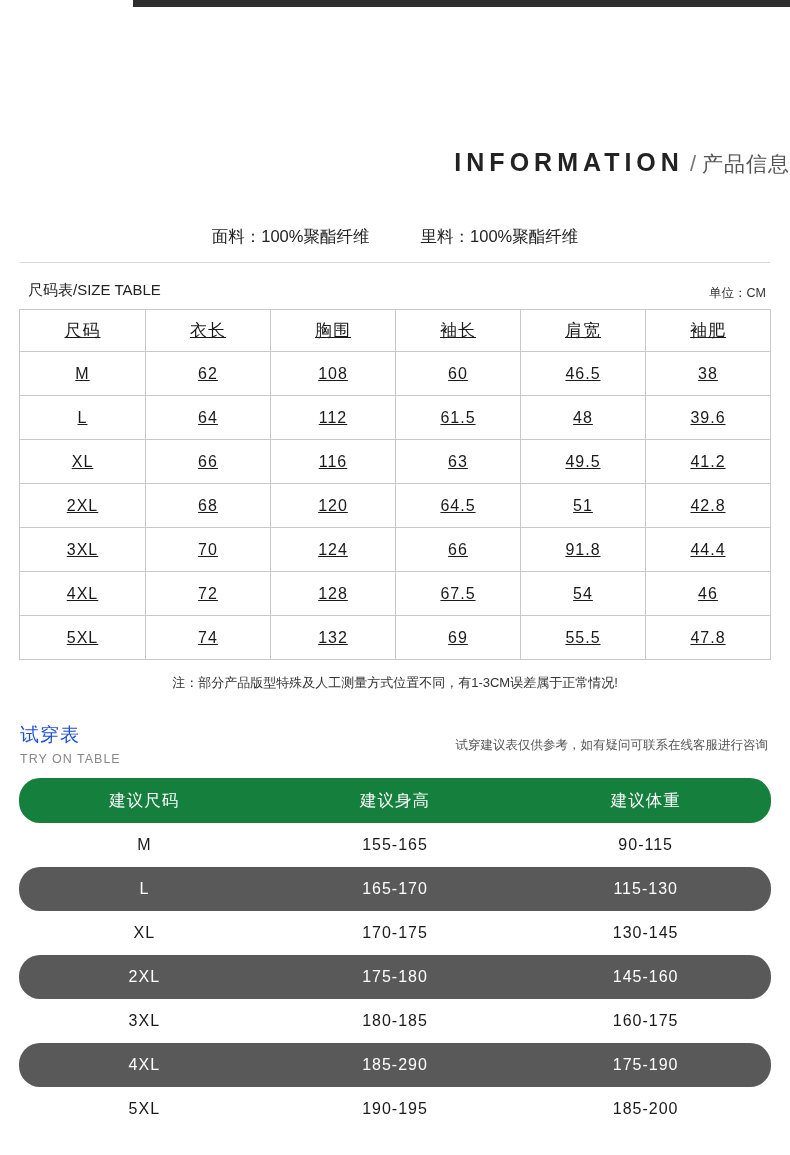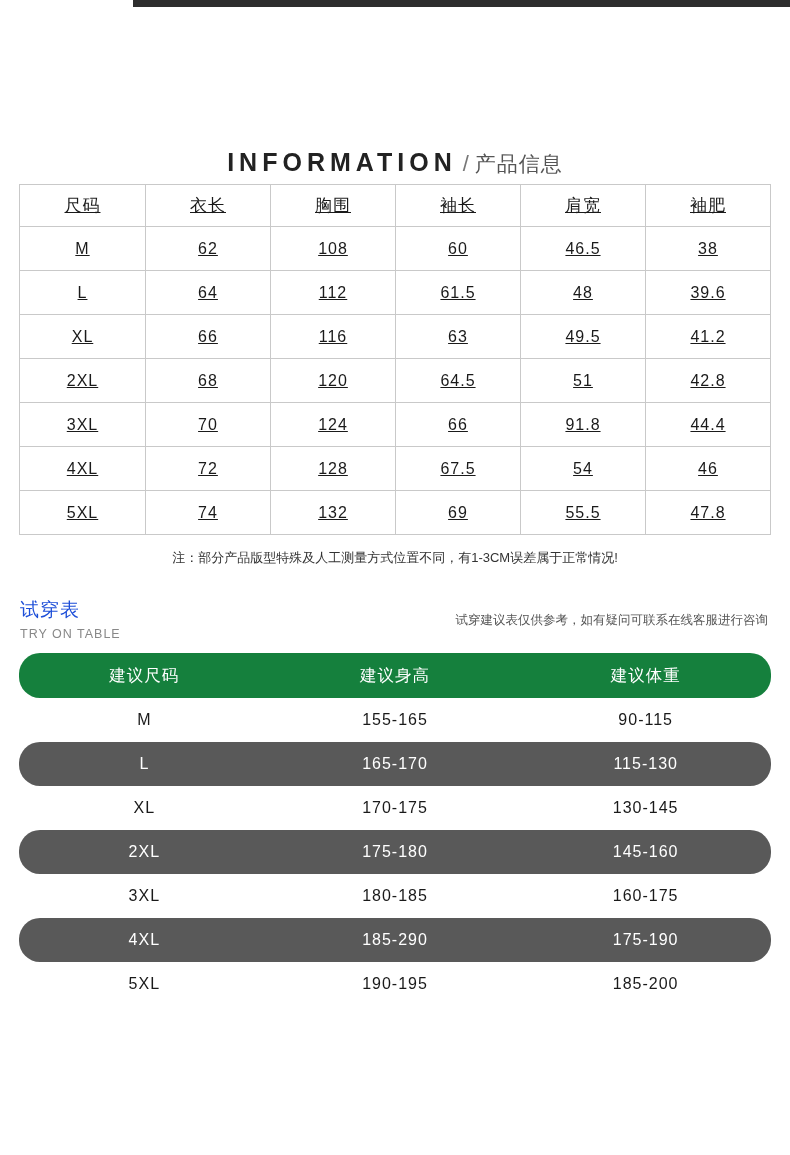--- a/index.html
+++ b/index.html
@@ -26,21 +26,21 @@
   .top-strip {
     position: absolute;
     top: 0;
     left: 133px;
     width: 657px;
     height: 7px;
     background: #2e2e2e;
   }
 
   .header {
-    text-align: center;
+    text-align: right;
     padding-top: 148px;
   }
   .header .title-en {
     font-size: 25px;
     letter-spacing: 5px;
     font-weight: bold;
     color: #222;
   }
   .header .slash {
     font-size: 22px;
@@ -186,21 +186,30 @@
 <body>
 
 <div class="page">
 
   <div class="top-strip"></div>
 
   <div class="header">
     <span class="title-en">INFORMATION</span><span class="slash">/</span><span class="title-cn">产品信息</span>
   </div>
 
-
+  <div class="material-row">
+    <span class="mat-item">面料：100%聚酯纤维</span>
+    <span class="gap"></span>
+    <span class="mat-item">里料：100%聚酯纤维</span>
+  </div>
+
+  <div class="size-head">
+    <div class="size-title">尺码表/SIZE TABLE</div>
+    <div class="unit">单位：CM</div>
+  </div>
 
   <table class="size-table">
     <colgroup>
       <col class="c0">
         <col>
         <col>
         <col>
         <col>
         <col>
     </colgroup>

